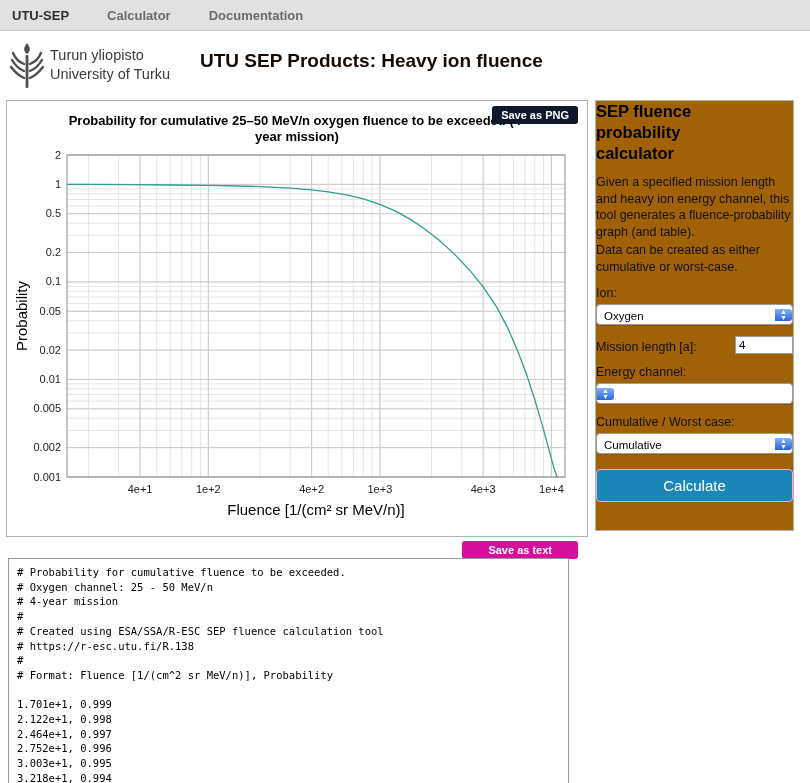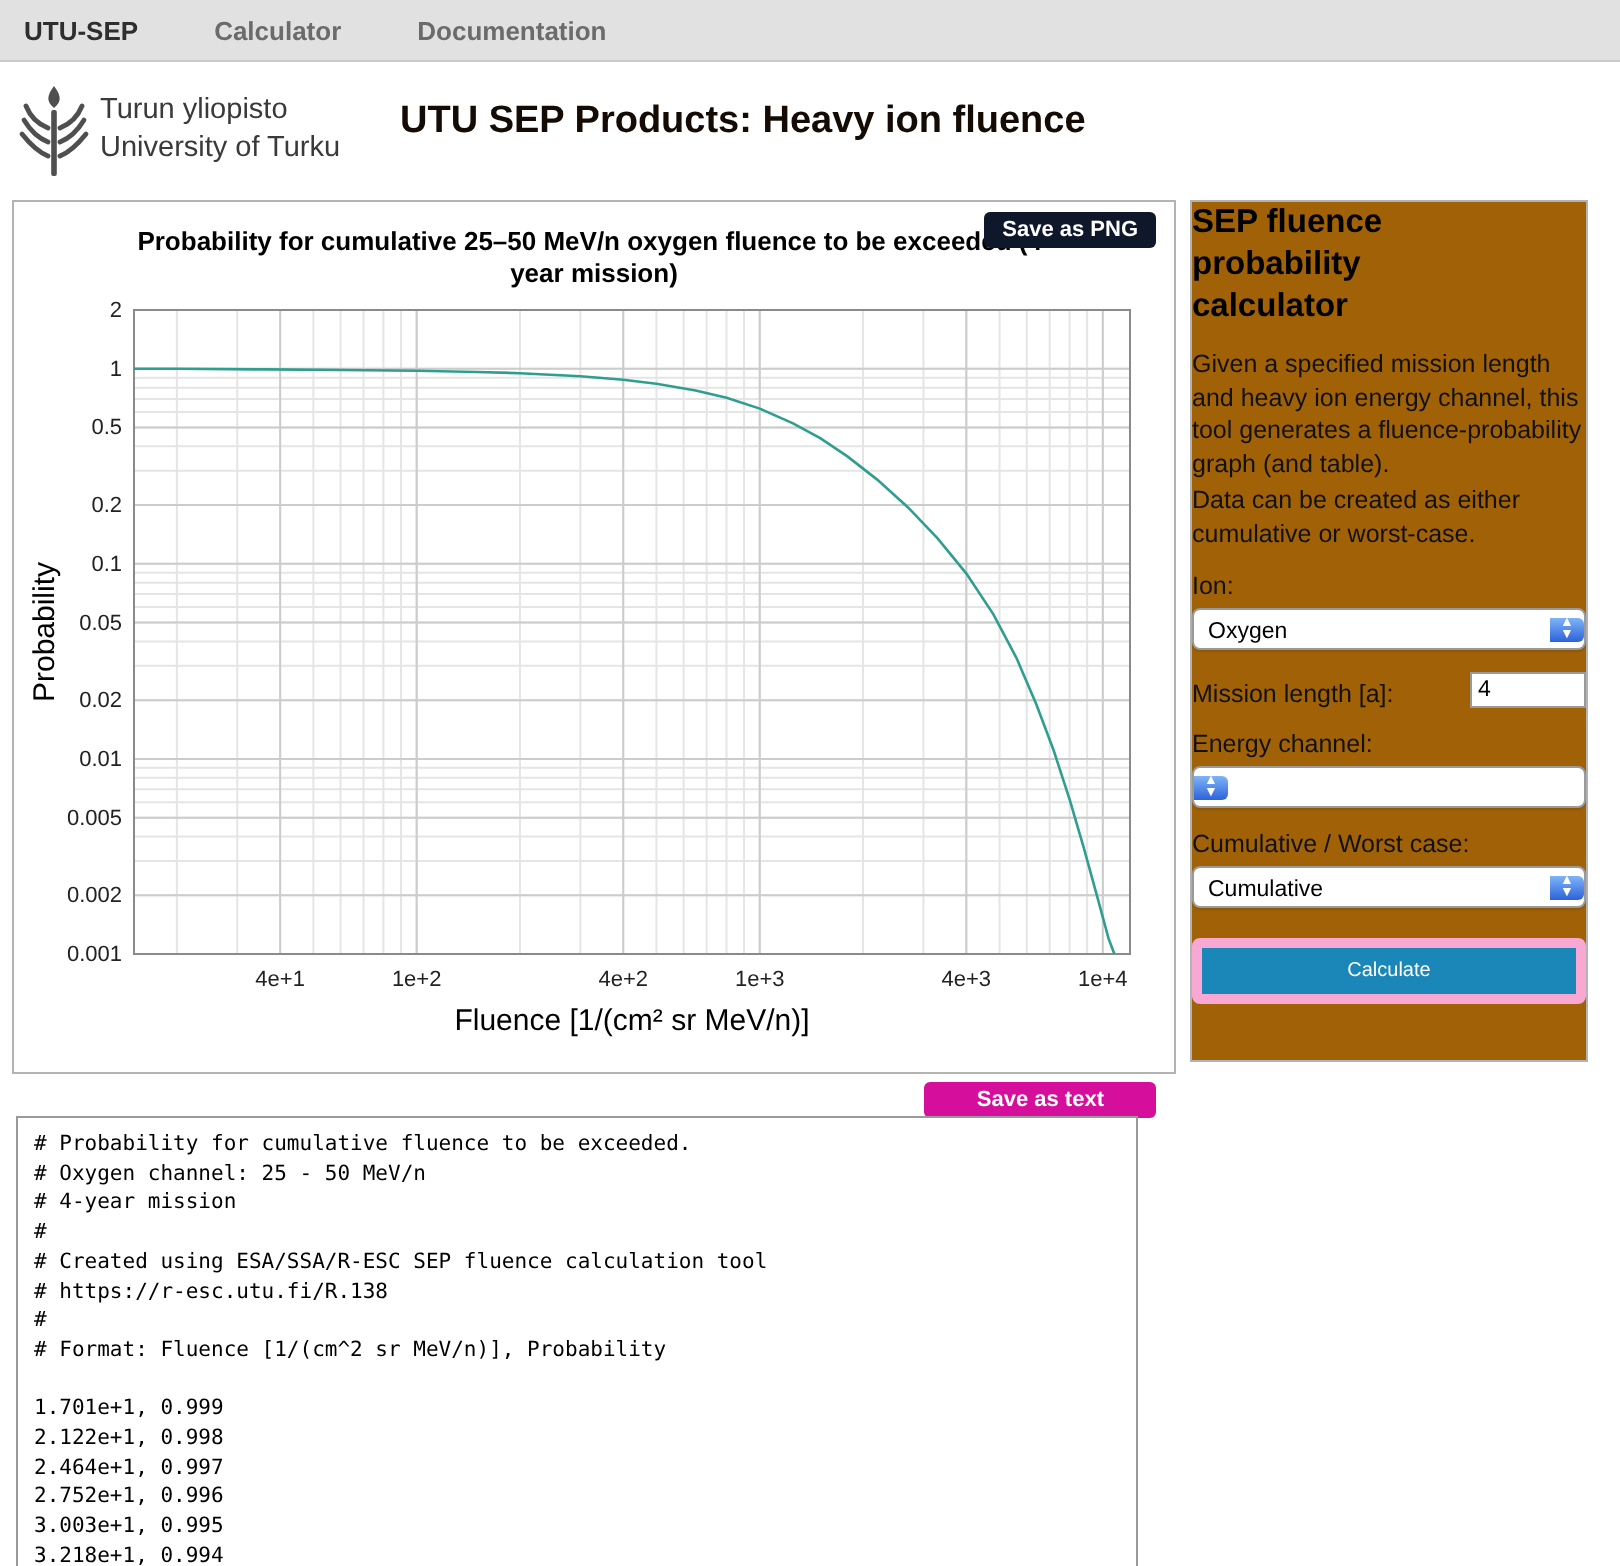--- a/index.html
+++ b/index.html
@@ -36,21 +36,21 @@
     border-radius:4px;background:#fff;cursor:pointer;box-shadow:0 1px 1px rgba(0,0,0,.12)}
   .select-value{flex:1;font-size:11.5px;padding-top:3px;padding-left:7px;color:#000;
     white-space:nowrap;overflow:hidden}
   .select-cap{width:17px;background:linear-gradient(#7fb4f6,#2c63da);
     border-radius:0 3px 3px 0;display:flex;flex-direction:column;align-items:center;
     justify-content:center;color:#fff;font-size:7px;line-height:6px}
   .mission-row{display:flex;justify-content:space-between;align-items:flex-end;margin-top:11px}
   .mission-row input{width:58px;height:18px;border:1px solid #999;font-size:11.5px;
     padding:1px 3px;font-family:"Liberation Sans",sans-serif}
   .calc-btn{display:block;width:100%;height:33px;margin-top:15px;background:#1b86b8;
-    color:#fff;border:5px solid #f9a8d4;border-radius:4px;font-size:10px;cursor:pointer;
+    color:#fff;border:1px solid #f9a8d4;border-radius:4px;font-size:15px;cursor:pointer;
     font-family:"Liberation Sans",sans-serif}
   
   .save-text-row{position:absolute;left:8px;top:540px;width:570px;text-align:right}
   .save-text{background:#d50f9b;color:#fff;font-size:11px;font-weight:bold;
     padding:3px 26px;border-radius:3px;border:none;cursor:pointer;
     font-family:"Liberation Sans",sans-serif}
   .output-box{position:absolute;left:8px;top:558px;width:561px;height:232px;
     border:1px solid #9a9a9a;background:#fff;padding:6px 8px;
     font-family:"DejaVu Sans Mono","Liberation Mono",monospace;font-size:10.5px;
     line-height:14.7px;white-space:pre;overflow:hidden;color:#000}

